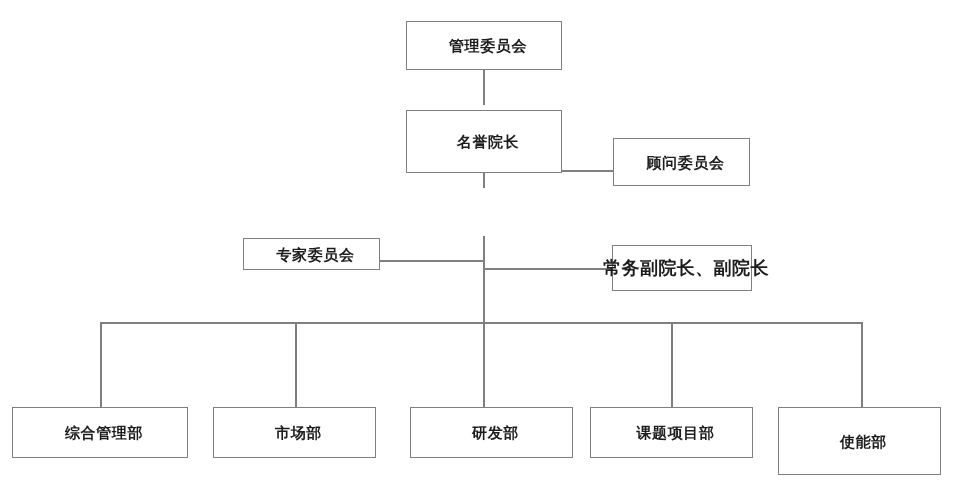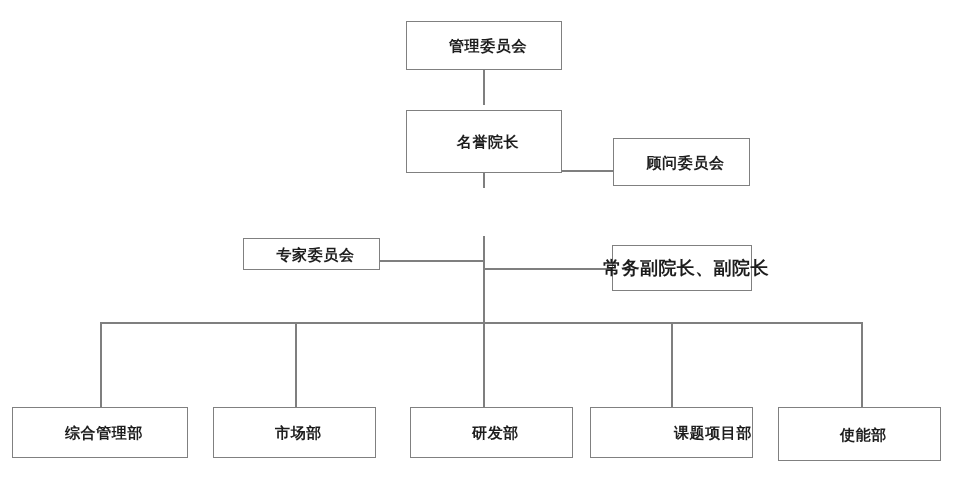--- a/index.html
+++ b/index.html
@@ -102,21 +102,21 @@
   </div>
 
   <div class="node" style="left:12px; top:407px; width:176px; height:51px;">
     <span class="node-label">综合管理部</span>
   </div>
 
   <div class="node" style="left:401px; top:407px; width:163px; height:51px;margin-left:9px;">
     <span class="node-label">研发部</span>
   </div>
 
-  <div class="node" style="left:590px; top:407px; width:163px; height:51px;justify-content:flex-end;">
+  <div class="node" style="left:590px; top:407px; width:163px; height:51px;">
     <span class="node-label">课题项目部</span>
   </div>
 
-  <div class="node" style="left:778px; top:407px; width:163px; height:54px;">
+  <div class="node" style="left:778px; top:407px; width:163px; height:68px;">
     <span class="node-label">使能部</span>
   </div>
 
 </div>
 
 </body></html>

